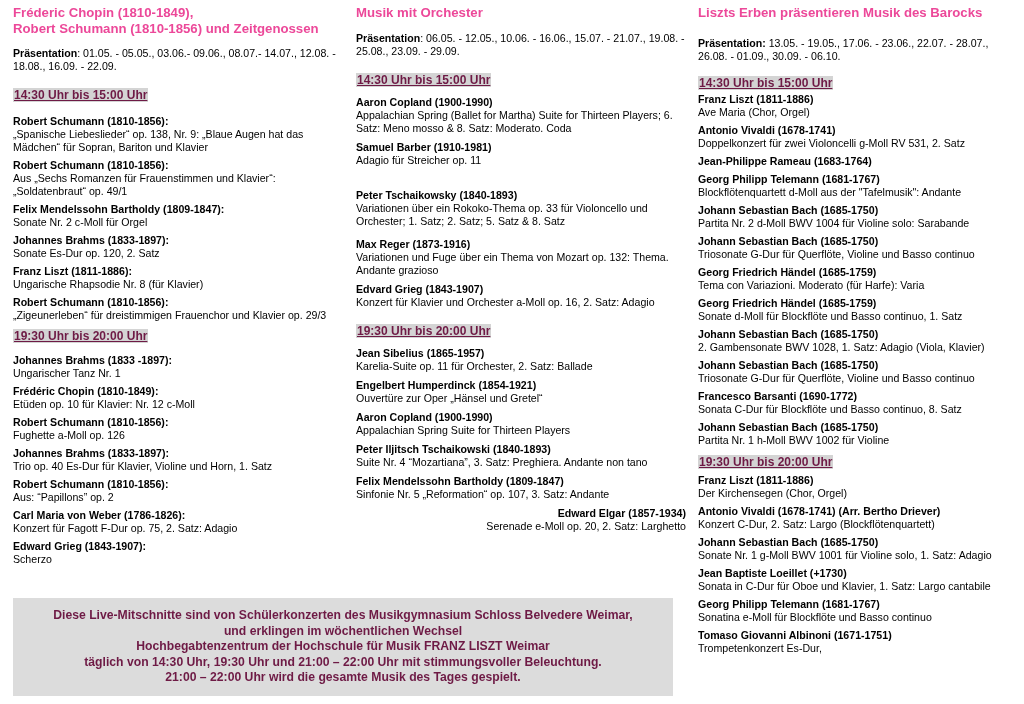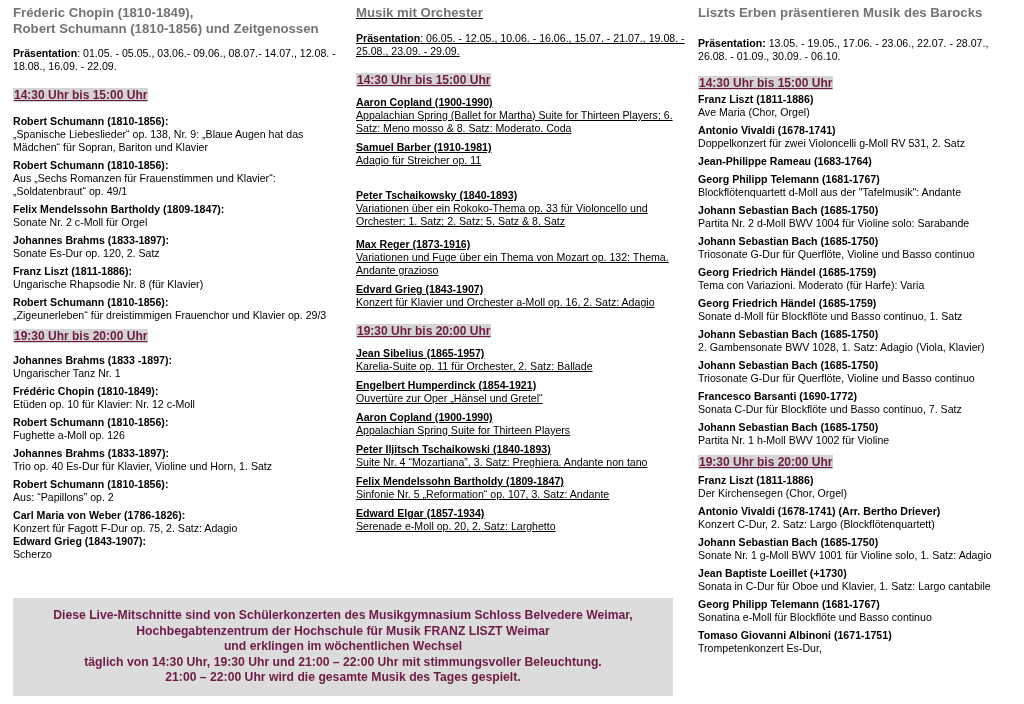--- a/index.html
+++ b/index.html
@@ -1,25 +1,25 @@
 <!DOCTYPE html>
 <html><head>
 <meta charset="utf-8">
 <style>
   * { box-sizing: border-box; margin: 0; padding: 0; }
   html, body { width: 1024px; height: 704px; background: #ffffff; overflow: hidden; }
   body { font-family: "Liberation Sans", sans-serif; color: #000; position: relative; }
 
   .col { position: absolute; top: 0; }
   .col1 { left: 13px; width: 330px; }
-  .col2 { left: 356px; width: 330px; text-decoration: underline; }
+  .col2 { left: 356px; width: 330px; }
   .col3 { left: 698px; width: 322px; }
 
   .heading {
-    color: #737373;
+    color: #ec4899;
     font-weight: bold;
     font-size: 13.2px;
     line-height: 16px;
   }
   .col1 .heading { margin-top: 5px; }
   .col2 .heading { margin-top: 5px; }
   .col3 .heading { margin-top: 5px; }
 
   .praes {
     font-size: 10.6px;
@@ -114,21 +114,21 @@
         <div class="work">Trio op. 40 Es-Dur für Klavier, Violine und Horn, 1. Satz</div>
       </div>
       <div class="entry" style="margin-top: 5px;">
         <div class="composer">Robert Schumann (1810-1856):</div>
         <div class="work">Aus: “Papillons” op. 2</div>
       </div>
       <div class="entry" style="margin-top: 5px;">
         <div class="composer">Carl Maria von Weber (1786-1826):</div>
         <div class="work">Konzert für Fagott F-Dur op. 75, 2. Satz: Adagio</div>
       </div>
-      <div class="entry" style="">
+      <div class="entry" style="margin-top: 5px;">
         <div class="composer">Edward Grieg (1843-1907):</div>
         <div class="work">Scherzo</div>
       </div>
     </div>
 </div>
 
 <div class="col col2">
   <div class="heading">
     <div>Musik mit Orchester</div>
   </div>
@@ -173,21 +173,21 @@
         <div class="work">Appalachian Spring Suite for Thirteen Players</div>
       </div>
       <div class="entry" style="margin-top: 6px;">
         <div class="composer">Peter Iljitsch Tschaikowski (1840-1893)</div>
         <div class="work">Suite Nr. 4 “Mozartiana”, 3. Satz: Preghiera. Andante non tano</div>
       </div>
       <div class="entry" style="margin-top: 6px;">
         <div class="composer">Felix Mendelssohn Bartholdy (1809-1847)</div>
         <div class="work">Sinfonie Nr. 5 „Reformation“ op. 107, 3. Satz: Andante</div>
       </div>
-      <div class="entry" style="margin-top: 6px;">
+      <div class="entry" style="margin-top: 6px; text-align: right;">
         <div class="composer">Edward Elgar (1857-1934)</div>
         <div class="work">Serenade e-Moll op. 20, 2. Satz: Larghetto</div>
       </div>
     </div>
 </div>
 
 <div class="col col3">
   <div class="heading">
     <div>Liszts Erben präsentieren Musik des Barocks</div>
   </div>
@@ -229,21 +229,21 @@
       <div class="entry" style="margin-top: 5px;">
         <div class="composer">Johann Sebastian Bach (1685-1750)</div>
         <div class="work">2. Gambensonate BWV 1028, 1. Satz: Adagio (Viola, Klavier)</div>
       </div>
       <div class="entry" style="margin-top: 5px;">
         <div class="composer">Johann Sebastian Bach (1685-1750)</div>
         <div class="work">Triosonate G-Dur für Querflöte, Violine und Basso continuo</div>
       </div>
       <div class="entry" style="margin-top: 5px;">
         <div class="composer">Francesco Barsanti (1690-1772)</div>
-        <div class="work">Sonata C-Dur für Blockflöte und Basso continuo, 7. Satz</div>
+        <div class="work">Sonata C-Dur für Blockflöte und Basso continuo, 8. Satz</div>
       </div>
       <div class="entry" style="margin-top: 5px;">
         <div class="composer">Johann Sebastian Bach (1685-1750)</div>
         <div class="work">Partita Nr. 1 h-Moll BWV 1002 für Violine</div>
       </div>
     </div>
 
   <div style="margin-top:5px;"><span class="time">19:30 Uhr bis 20:00 Uhr</span></div>
   <div id="c2s1" style="margin-top:4px;">
       <div class="entry">
@@ -268,17 +268,17 @@
       </div>
       <div class="entry" style="margin-top: 5px;">
         <div class="composer">Tomaso Giovanni Albinoni (1671-1751)</div>
         <div class="work">Trompetenkonzert Es-Dur,</div>
       </div>
     </div>
 </div>
 
 <div class="notice">
   <div>Diese Live-Mitschnitte sind von Schülerkonzerten des Musikgymnasium Schloss Belvedere Weimar,</div>
+  <div>und erklingen im wöchentlichen Wechsel</div>
   <div>Hochbegabtenzentrum der Hochschule für Musik FRANZ LISZT Weimar</div>
-  <div>und erklingen im wöchentlichen Wechsel</div>
   <div>täglich von 14:30 Uhr, 19:30 Uhr und 21:00 – 22:00 Uhr mit stimmungsvoller Beleuchtung.</div>
   <div>21:00 – 22:00 Uhr wird die gesamte Musik des Tages gespielt.</div>
 </div>
 
 </body></html>

